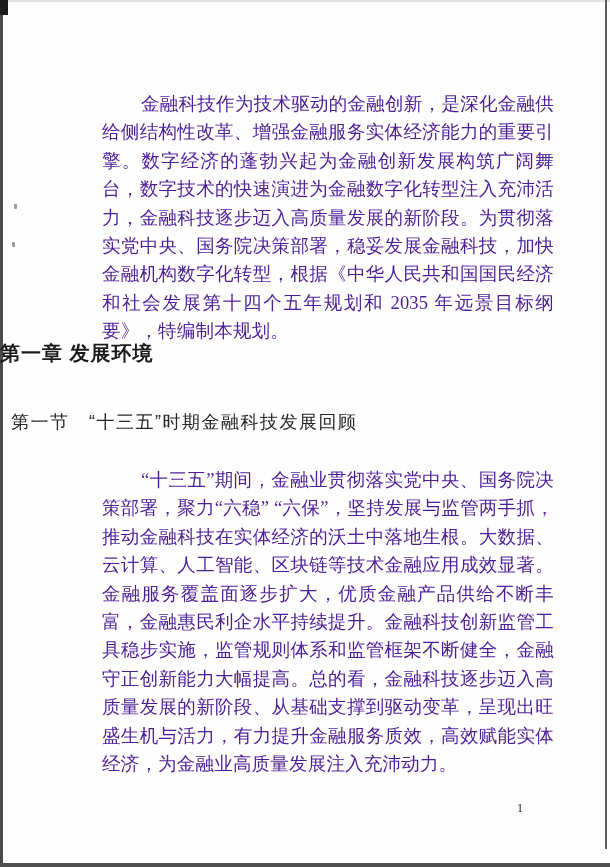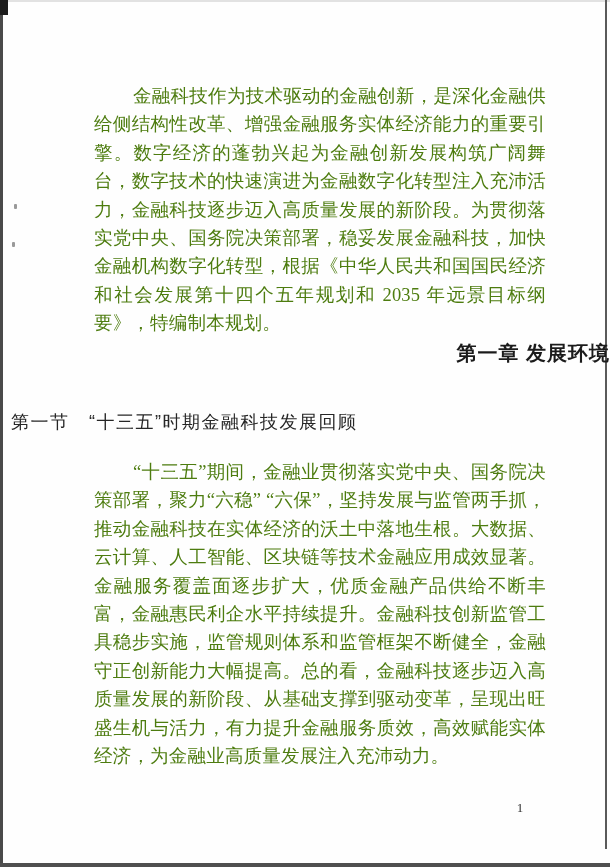--- a/index.html
+++ b/index.html
@@ -53,37 +53,37 @@
     background: #9a9a9a;
     border-radius: 1px;
   }
   .speck-1 { left: 14px; top: 204px; }
   .speck-2 { left: 12px; top: 242px; }
   
   .para {
     position: absolute;
     left: 94px;
     width: 452px;
-    margin: 0;
+    margin: 8px;
     font-size: 18.5px;
     line-height: 28.4px;
     letter-spacing: 0.2px;
     text-align: justify;
     text-indent: 39px;
-    color: #4d7c0f;
+    color: #4c1d95;
   }
   .para-1 { top: 82px; }
   .para-2 { top: 458px; }
   
   .chapter-heading {
     position: absolute;
     left: 0; top: 340px;
     width: 610px;
     margin: 0;
-    text-align: right;
+    text-align: left;
     font-family: "Liberation Sans", "DejaVu Sans", sans-serif;
     font-size: 20px;
     font-weight: bold;
     color: #1b1b1b;
     letter-spacing: 1px;
   }
   .section-heading {
     position: absolute;
     left: 0; top: 399px;
     width: 610px;

